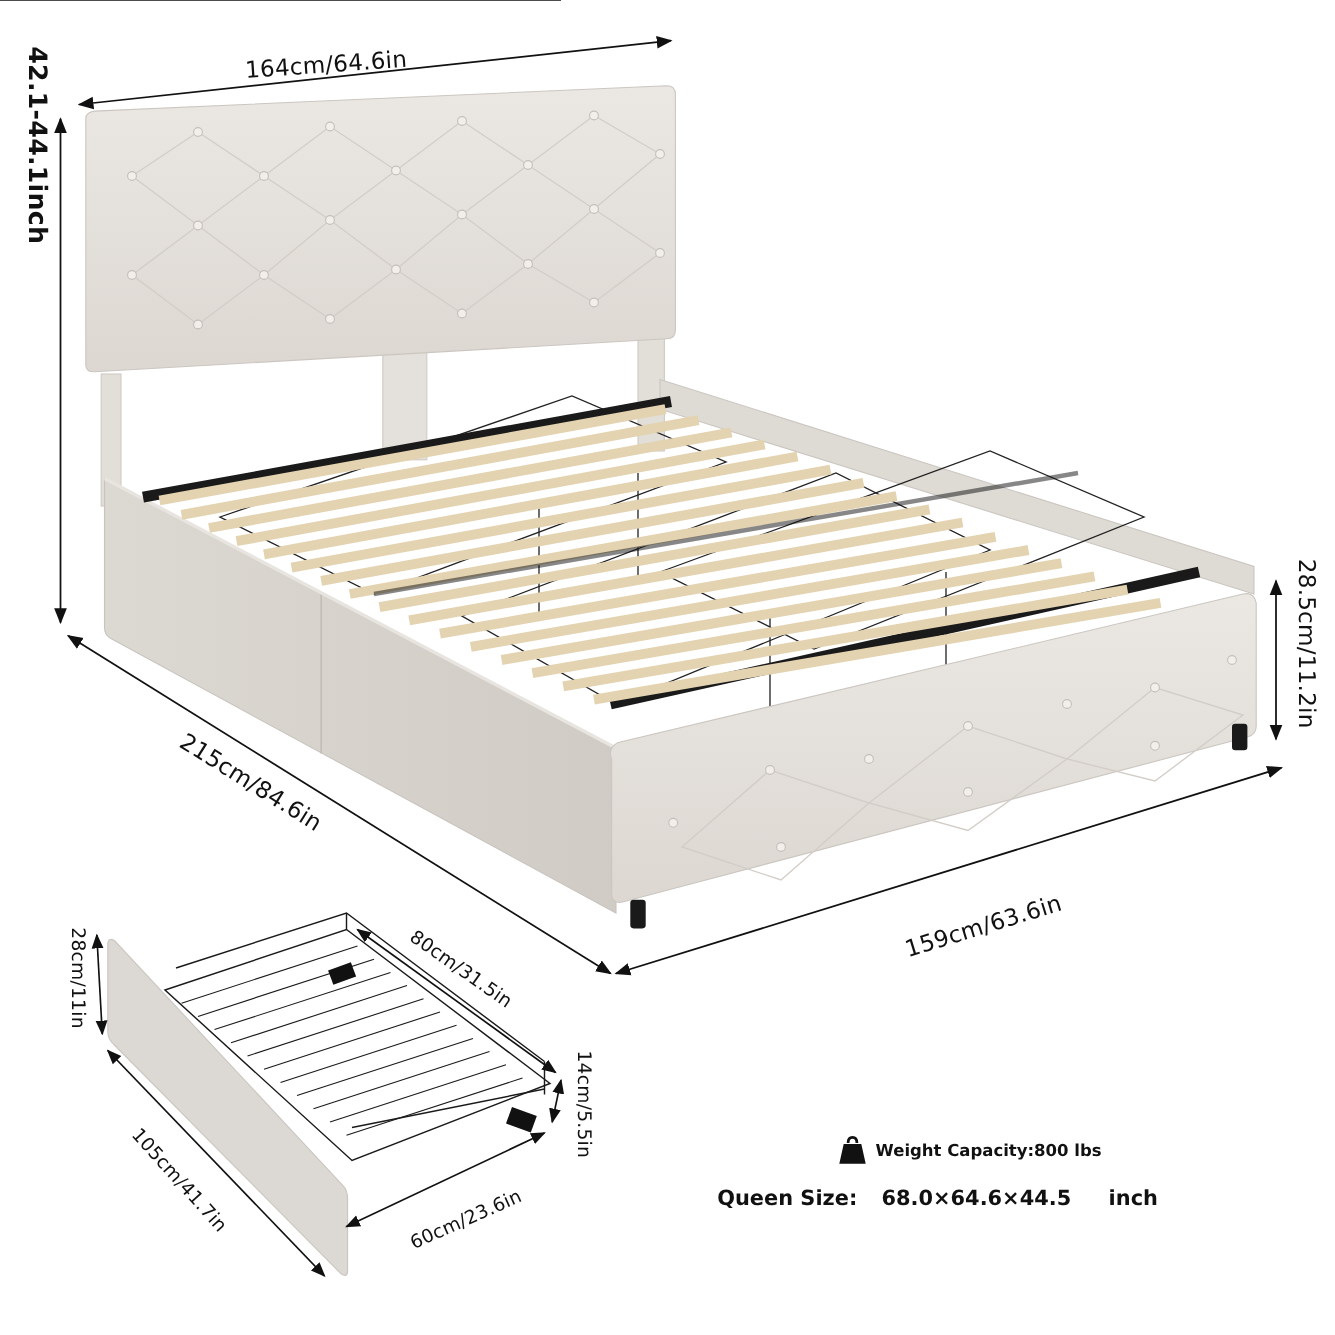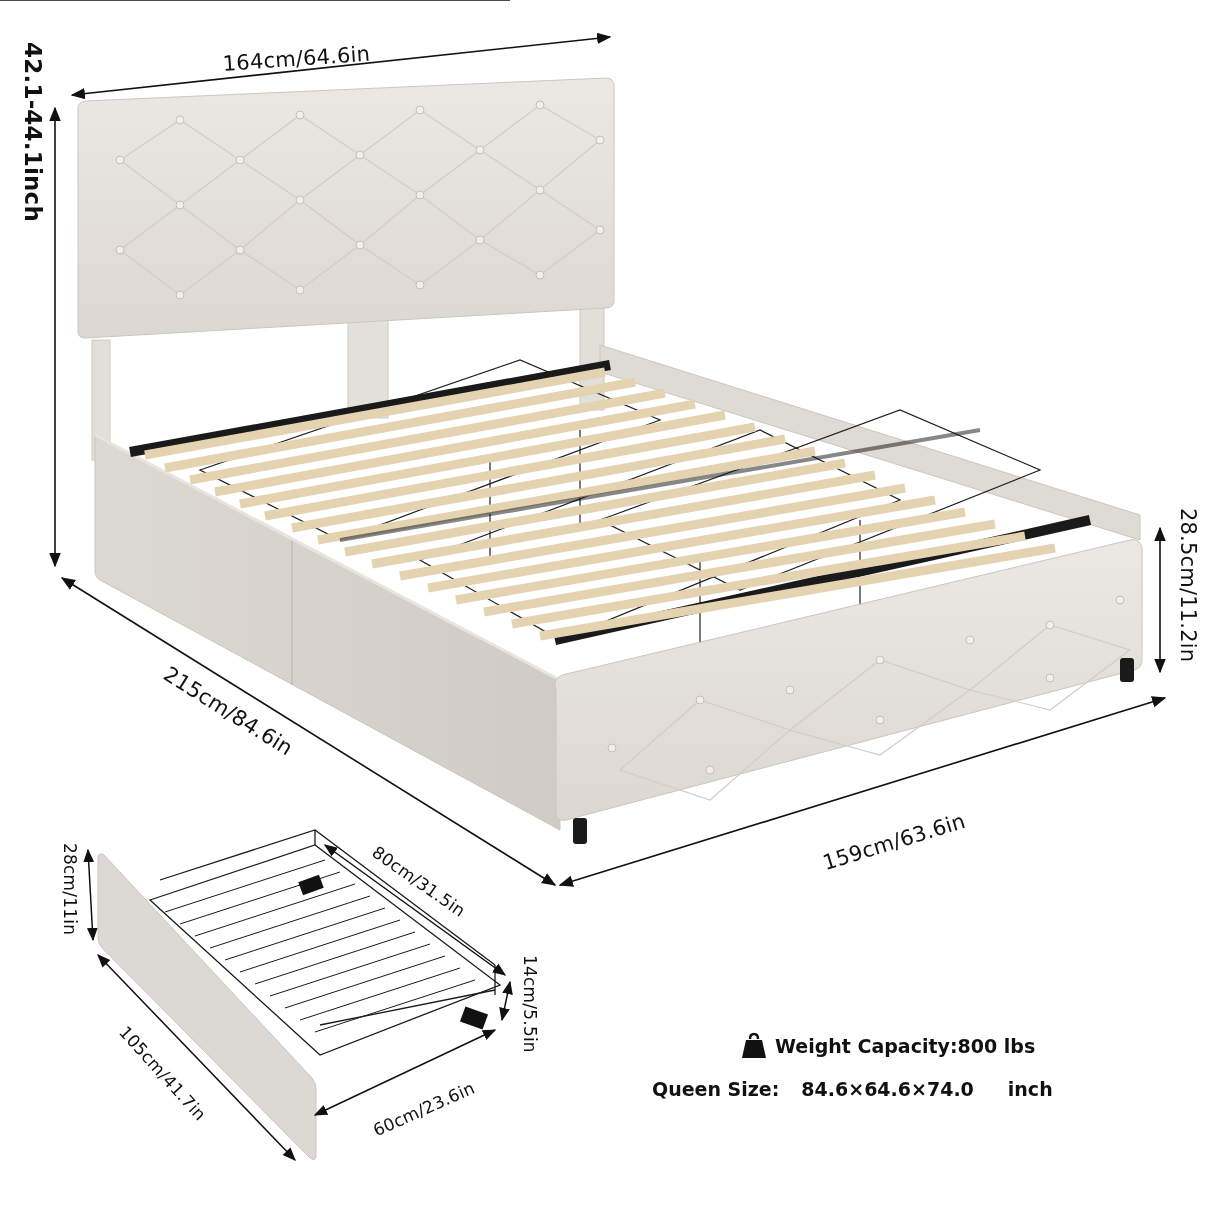--- a/index.html
+++ b/index.html
@@ -2,21 +2,21 @@
 <html><head>
 <meta charset="utf-8">
 <style>
   html, body { margin:0; padding:0; background:#ffffff; }
   body { width:1214px; height:1214px; position:relative; overflow:hidden; font-family:"DejaVu Sans", sans-serif; color:#111; }
   .canvas { position:absolute; left:0; top:0; width:1214px; height:1214px; }
   .dim { position:absolute; font-family:"DejaVu Sans", sans-serif; font-size:21px; color:#111; white-space:nowrap; transform-origin:left top; letter-spacing:0.2px; }
   .dim.small { font-size:17px; }
   .dim.bold { font-weight:bold; font-size:23px; }
   .spec { position:absolute; font-family:"DejaVu Sans", sans-serif; font-weight:bold; color:#111; white-space:nowrap; }
-  .spec.weight { left:741px; top:1032px; font-size:19px; display:flex; align-items:center; gap:8px; }
+  .spec.weight { left:762px; top:1032px; font-size:15px; display:flex; align-items:center; gap:8px; }
   .spec.size { left:652px; top:1078px; font-size:19px; display:flex; align-items:baseline; gap:22px; }
   .spec.size .val { font-size:19px; }
   .spec.size .unit { margin-left:12px; }
 </style>
 </head>
 <body>
 
 <div class="canvas">
   <svg width="1214" height="1214" viewBox="0 0 1214 1214" xmlns="http://www.w3.org/2000/svg">
     <defs>
@@ -205,16 +205,16 @@
   <div class="spec weight">
     <svg width="26" height="28" viewBox="0 0 26 28">
       <path d="M9,7 Q9,2 13,2 Q17,2 17,7" stroke="#111" stroke-width="2.5" fill="none"></path>
       <path d="M5,8 L21,8 L25,26 L1,26 Z" fill="#111"></path>
     </svg>
     <span>Weight Capacity:</span>
       <span style="margin-left:-8px;text-align:center;">800 lbs</span>
   </div>
   <div class="spec size">
     <span>Queen Size:</span>
-    <span class="val">84.6×64.6×74.0</span>
+    <span class="val">68.0×64.6×44.5</span>
     <span class="unit">inch</span>
   </div>
 </div>
 
 </body></html>

